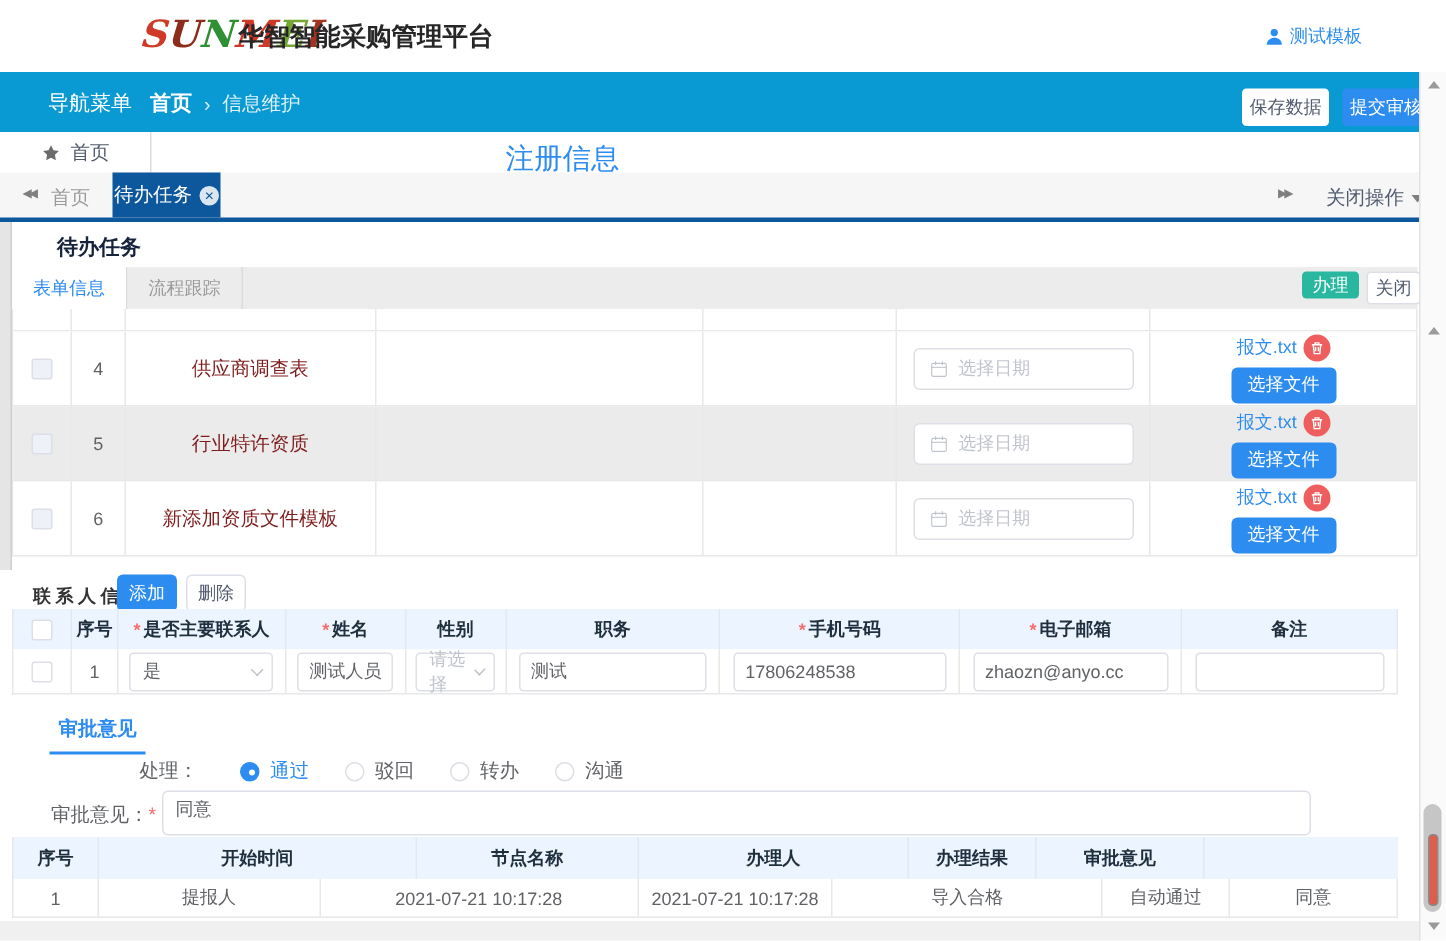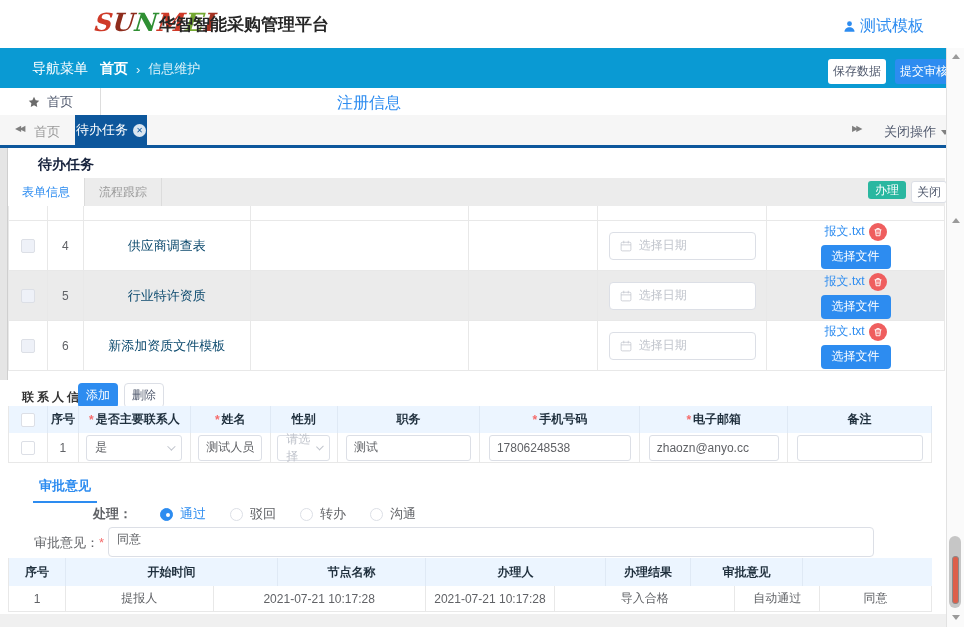--- a/index.html
+++ b/index.html
@@ -6,38 +6,38 @@
   html,body { width:964px; height:627px; overflow:hidden; background:#fff;
     font-family:"Liberation Sans","DejaVu Sans",sans-serif; font-size:12px; color:#606266; }
 
   
   .app-header { position:absolute; left:0; top:0; width:964px; height:48px; background:#fff; }
   .logo { position:absolute; left:95px; top:8px; font-family:"DejaVu Serif",serif;
     font-style:italic; font-weight:bold; font-size:25px; transform:skewX(-6deg); letter-spacing:0; }
   .ll0{color:#cf3a28}.ll1{color:#8e2c1c}.ll2{color:#2f8f33}.ll3{color:#cf3a28}.ll4{color:#74a832}.ll5{color:#a53322}
   .app-title { position:absolute; left:159px; top:13px; font-size:17px; font-weight:600; color:#262626; }
   .user-block { position:absolute; left:843px; top:16px; display:flex; align-items:center; gap:4px;
-    color:#2d8cf0; font-size:16px; cursor:pointer; }
+    color:#2d8cf0; font-size:12px; cursor:pointer; }
 
   
   .navbar { position:absolute; left:0; top:48px; width:964px; height:40px; background:#0a9ad3; }
   .nav-menu { position:absolute; left:32px; top:12px; color:#fff; font-size:14px; }
   .breadcrumb { position:absolute; left:100px; top:12px; color:#fff; font-size:14px; display:flex; gap:8px; align-items:center;}
   .bc-root { font-weight:bold; }
   .bc-sep,.bc-cur { color:rgba(255,255,255,.88); font-size:13px; }
   .btn { display:flex; align-items:center; justify-content:center; border-radius:3px;
     font-size:12px; cursor:pointer; border:none; }
   .btn-save { position:absolute; left:828px; top:59px; width:58px; height:25px; background:#fff; color:#515a6e; }
   .btn-submit { position:absolute; left:895px; top:59px; width:58px; height:25px; background:#2d8cf0; color:#fff; }
 
   
   .subheader { position:absolute; left:0; top:88px; width:946px; height:27px; background:#fff; }
   .side-home { position:absolute; left:28px; top:5px; display:flex; gap:7px; align-items:center; color:#515a6e; font-size:13px;}
   .side-border { position:absolute; left:100px; top:0; width:1px; height:27px; background:#ddd; }
-  .register-link { position:absolute; left:337px; top:5px; color:#2d8cf0; font-size:16px; cursor:pointer; }
+  .register-link { position:absolute; left:337px; top:5px; color:#2d8cf0; font-size:19px; cursor:pointer; }
 
   
   .tabbar { position:absolute; left:0; top:115px; width:964px; height:33px; background:#f6f6f6;
     border-bottom:3px solid #0d579c; }
   .chev { color:#7f7f7f; font-size:8px; letter-spacing:-2px; }
   .chev-left { position:absolute; left:15px; top:9px; }
   .chev-right { position:absolute; left:852px; top:9px; }
   .tab-home { position:absolute; left:34px; top:8px; color:#9a9a9a; font-size:13px; cursor:pointer; }
   .tab-active { position:absolute; left:75px; top:0; width:72px; height:30px; background:#0d579c; color:#fff;
     font-size:13px; display:flex; align-items:center; justify-content:center; gap:5px; cursor:pointer; }
@@ -60,21 +60,21 @@
 
   
   .doc-table { position:absolute; left:8px; top:206px; width:937px; border-left:1px solid #e8e8e8; }
   .doc-row { display:flex; width:100%; border-bottom:1px solid #e8e8e8; background:#fff; }
   .doc-row.partial { height:15px; }
   .doc-row.full { height:50px; }
   .doc-row.striped { background:#ebebeb; }
   .dcell { border-right:1px solid #e8e8e8; display:flex; align-items:center; justify-content:center; height:100%; }
   .c1{width:39px}.c2{width:36px}.c3{width:167px}.c4{width:218px}.c5{width:130px}.c6{width:169px}.c7{width:178px}
   .checkbox { width:14px; height:14px; border:1px solid #dcdfe6; border-radius:2px; background:#eef1f8; cursor:pointer; }
-  .doc-name { color:#0c4a6e; font-size:13px; }
+  .doc-name { color:#7f1d1d; font-size:13px; }
   .date-input { width:147px; height:28px; background:#fff; border:1px solid #dcdfe6; border-radius:4px;
     display:flex; align-items:center; gap:7px; padding:0 10px; cursor:text; }
   .date-input span { color:#c0c4cc; font-size:12px; }
   .file-cell { flex-direction:column; gap:4px; }
   .file-line { display:flex; align-items:center; gap:4px; }
   .file-link { color:#2d8cf0; font-size:12px; cursor:pointer; }
   .del-circle { width:18px; height:18px; border-radius:50%; background:#ef5e5e; display:flex;
     align-items:center; justify-content:center; cursor:pointer; }
   .btn-choose { width:70px; height:24px; background:#2d8cf0; color:#fff; border-radius:4px; font-size:12px; }
 
@@ -96,21 +96,21 @@
     align-items:center; justify-content:space-between; padding:0 8px; cursor:pointer; }
   .sel .ph { color:#c0c4cc; }
   .caret { width:6px; height:6px; border-right:1.4px solid #c0c4cc; border-bottom:1.4px solid #c0c4cc;
     transform:rotate(45deg) translateY(-2px); }
   .chk-white { background:#fff; }
 
   
   .approval-title { position:absolute; left:33px; top:477px; color:#2d8cf0; font-size:13px; font-weight:bold;
     padding:0 6px 6px 6px; border-bottom:2px solid #2d8cf0; }
   .handle-row { position:absolute; left:93px; top:505px; display:flex; align-items:center; gap:24px; }
-  .handle-label { color:#606266; font-size:13px; margin-right:4px;font-weight:bold; }
+  .handle-label { color:#606266; font-size:13px; margin-right:4px; }
   .radio-item { display:flex; align-items:center; gap:7px; cursor:pointer; }
   .radio { width:13px; height:13px; border-radius:50%; border:1px solid #dcdfe6; background:#fff; }
   .radio.on { border-color:#2d8cf0; background:#2d8cf0; position:relative; }
   .radio.on::after { content:""; position:absolute; left:4.5px; top:4.5px; width:4px; height:4px; border-radius:50%; background:#fff; }
   .radio-item span.lab { font-size:13px; color:#606266; }
   .radio-item.sel-on span.lab { color:#2d8cf0; }
   .opinion-label { position:absolute; left:30px; top:534px; width:74px; text-align:right; color:#606266; font-size:13px; }
   .opinion-area { position:absolute; left:108px; top:527px; width:766px; height:30px; border:1px solid #dcdfe6;
     border-radius:4px; resize:none; font-size:12px; color:#606266; padding:3px 8px; outline:none;
     font-family:"Liberation Sans","DejaVu Sans",sans-serif; }

